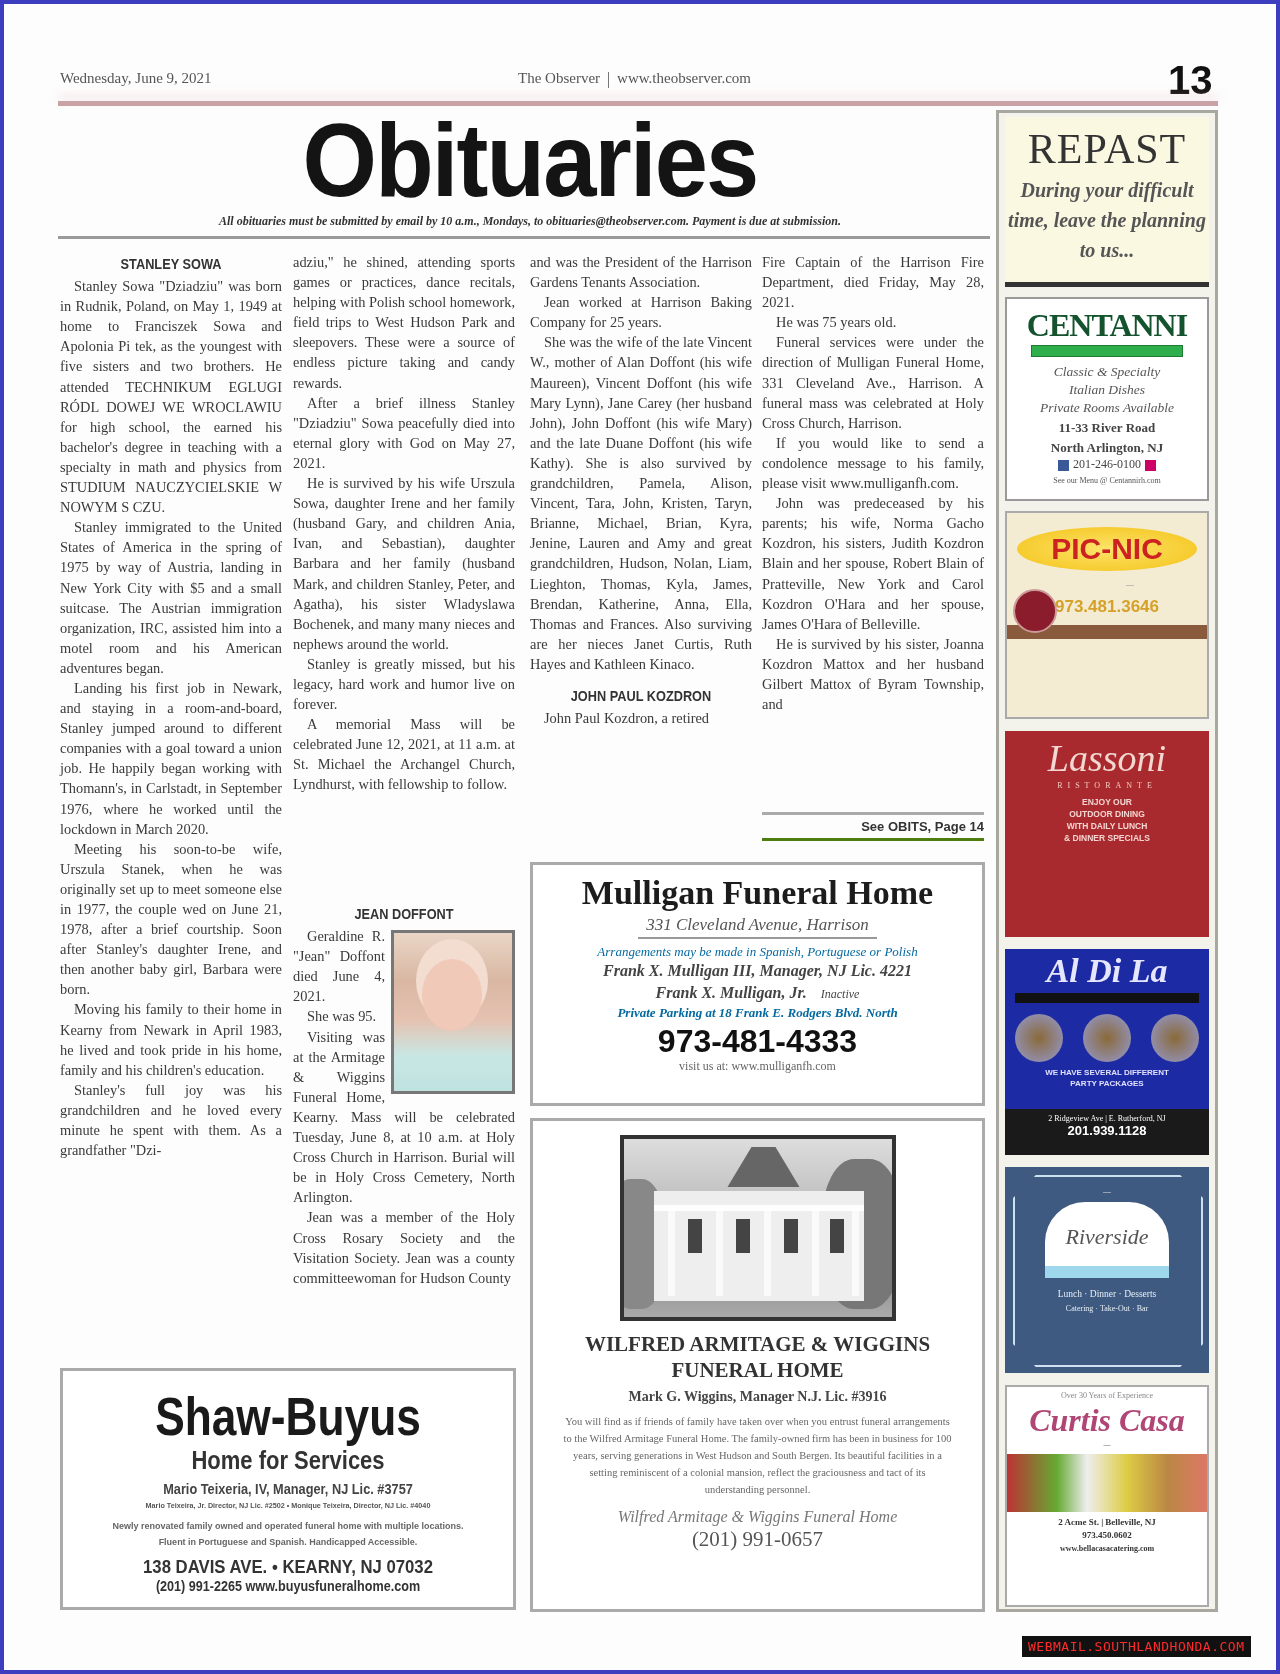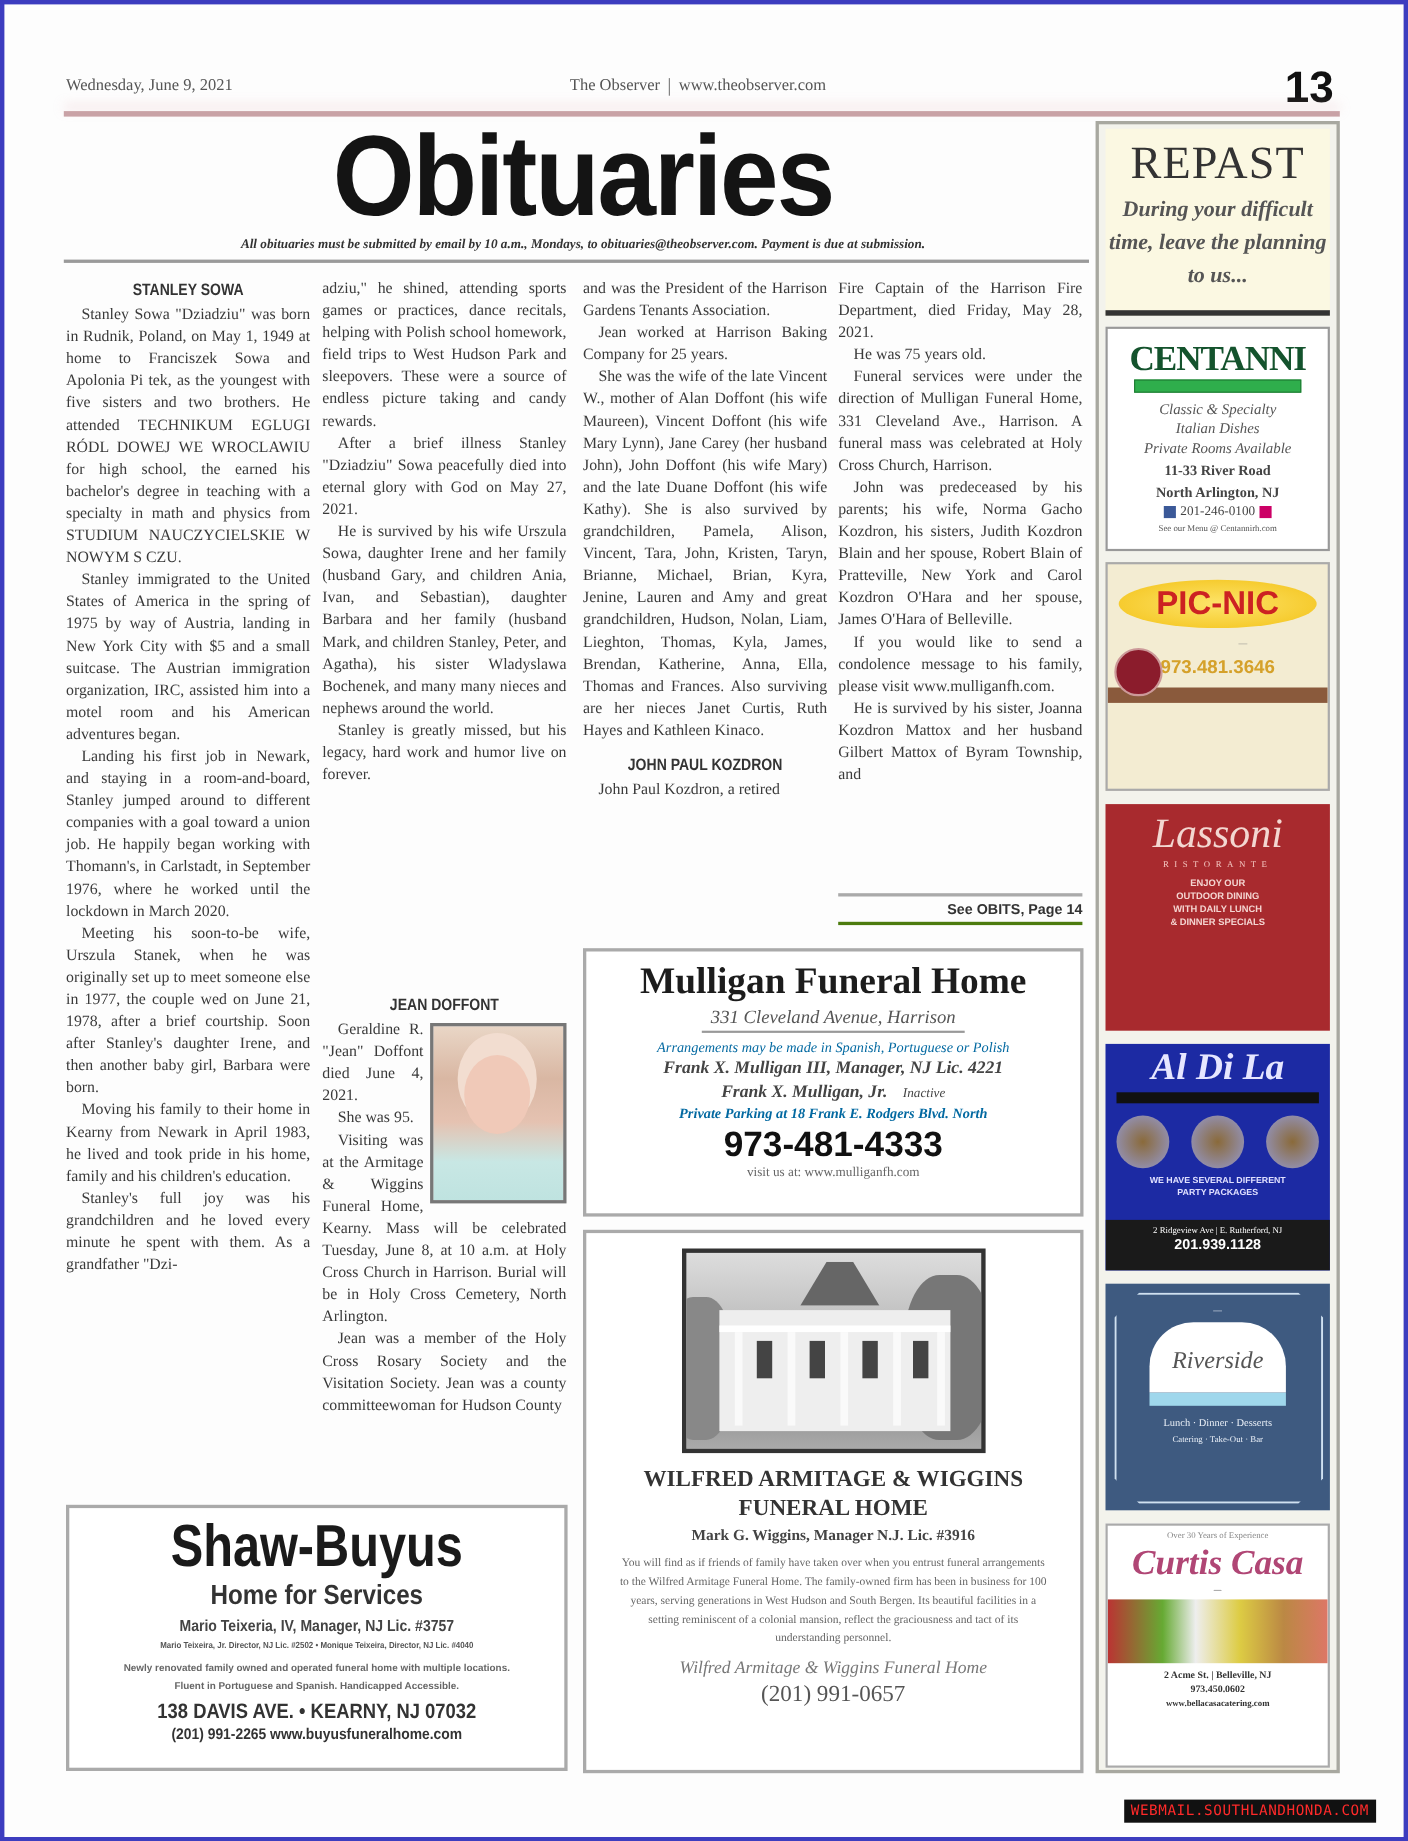--- a/index.html
+++ b/index.html
@@ -42,21 +42,21 @@
   .house .pillar{position:absolute;top:72px;width:7px;height:85px;background:#fafafa;}
   .house .win{position:absolute;top:80px;width:14px;height:34px;background:#444;}
   .house .tree{position:absolute;right:-10px;top:20px;width:80px;height:150px;border-radius:40%;background:#777;}
   .house .tree2{position:absolute;left:-18px;top:40px;width:60px;height:130px;border-radius:40%;background:#888;}
   .arm-name{margin-top:10px;font-family:"Liberation Serif",serif;font-weight:bold;font-size:21px;line-height:26px;color:#333;}
   .arm-mgr{font-weight:bold;font-size:14px;color:#444;margin-top:6px;}
   .arm-body{font-size:10.5px;line-height:17px;color:#666;margin:8px 18px 0;}
   .arm-sig{font-size:16px;font-style:italic;color:#777;margin-top:10px;}
   .arm-addr{font-size:21px;color:#777;line-height:26px;}
   .arm-phone{font-size:21px;color:#555;line-height:26px;}
-  .shaw{left:60px;top:1368px;width:456px;height:242px;padding:6px 10px;}
+  .shaw{left:60px;top:1368px;width:456px;height:242px;padding:16px 10px;}
   .shaw-name{font-family:"Liberation Sans",sans-serif;font-weight:bold;font-size:54px;line-height:58px;color:#1a1a1a;transform:scaleX(0.82);}
   .shaw-sub{font-family:"Liberation Sans",sans-serif;font-weight:bold;font-size:25px;color:#333;transform:scaleX(0.88);line-height:30px;}
   .shaw-mgr{font-family:"Liberation Sans",sans-serif;font-weight:bold;font-size:14.5px;color:#444;margin-top:6px;transform:scaleX(0.88);}
   .shaw-dir{font-family:"Liberation Sans",sans-serif;font-weight:bold;font-size:8px;color:#555;margin-top:4px;transform:scaleX(0.9);}
   .shaw-desc{font-family:"Liberation Sans",sans-serif;font-weight:bold;font-size:9px;color:#666;line-height:16px;margin-top:8px;}
   .shaw-addr{font-family:"Liberation Sans",sans-serif;font-weight:bold;font-size:19px;color:#333;margin-top:6px;transform:scaleX(0.88);}
   .shaw-ph{font-family:"Liberation Sans",sans-serif;font-weight:bold;font-size:14px;color:#333;transform:scaleX(0.9);}
   .sidebar{left:996px;top:110px;width:222px;height:1502px;border:3px solid #a8a8a0;background:#f3f3ec;box-sizing:border-box;}
   .sad{position:absolute;left:6px;width:204px;box-sizing:border-box;text-align:center;overflow:hidden;}
   .repast{top:4px;height:170px;background:#fbf8e2;border-bottom:5px solid #333;}
@@ -128,20 +128,21 @@
   <p>Meeting his soon-to-be wife, Urszula Stanek, when he was originally set up to meet someone else in 1977, the couple wed on June 21, 1978, after a brief courtship. Soon after Stanley's daughter Irene, and then another baby girl, Barbara were born.</p>
   <p>Moving his family to their home in Kearny from Newark in April 1983, he lived and took pride in his home, family and his children's education.</p>
   <p>Stanley's full joy was his grandchildren and he loved every minute he spent with them. As a grandfather "Dzi-</p>
 </div>
 
 <div class="col c2">
   <p style="text-indent:0">adziu," he shined, attending sports games or practices, dance recitals, helping with Polish school homework, field trips to West Hudson Park and sleepovers. These were a source of endless picture taking and candy rewards.</p>
   <p>After a brief illness Stanley "Dziadziu" Sowa peacefully died into eternal glory with God on May 27, 2021.</p>
   <p>He is survived by his wife Urszula Sowa, daughter Irene and her family (husband Gary, and children Ania, Ivan, and Sebastian), daughter Barbara and her family (husband Mark, and children Stanley, Peter, and Agatha), his sister Wladyslawa Bochenek, and many many nieces and nephews around the world.</p>
   <p>Stanley is greatly missed, but his legacy, hard work and humor live on forever.</p>
+  <p>A memorial Mass will be celebrated June 12, 2021, at 11 a.m. at St. Michael the Archangel Church, Lyndhurst, with fellowship to follow.</p>
 </div>
 
 <div class="col c2b">
   <h3>JEAN DOFFONT</h3>
   <div class="photo">
       <div class="face"></div>
     </div>
   <p>Geraldine R. "Jean" Doffont died June 4, 2021.</p>
   <p>She was 95.</p>
   <p>Visiting was at the Armitage &amp; Wiggins Funeral Home, Kearny. Mass will be celebrated Tuesday, June 8, at 10 a.m. at Holy Cross Church in Harrison. Burial will be in Holy Cross Cemetery, North Arlington.</p>
@@ -153,22 +154,22 @@
   <p>Jean worked at Harrison Baking Company for 25 years.</p>
   <p>She was the wife of the late Vincent W., mother of Alan Doffont (his wife Maureen), Vincent Doffont (his wife Mary Lynn), Jane Carey (her husband John), John Doffont (his wife Mary) and the late Duane Doffont (his wife Kathy). She is also survived by grandchildren, Pamela, Alison, Vincent, Tara, John, Kristen, Taryn, Brianne, Michael, Brian, Kyra, Jenine, Lauren and Amy and great grandchildren, Hudson, Nolan, Liam, Lieghton, Thomas, Kyla, James, Brendan, Katherine, Anna, Ella, Thomas and Frances. Also surviving are her nieces Janet Curtis, Ruth Hayes and Kathleen Kinaco.</p>
   <h3 style="margin-top:12px">JOHN PAUL KOZDRON</h3>
   <p>John Paul Kozdron, a retired</p>
 </div>
 
 <div class="col c4">
   <p style="text-indent:0">Fire Captain of the Harrison Fire Department, died Friday, May 28, 2021.</p>
   <p>He was 75 years old.</p>
   <p>Funeral services were under the direction of Mulligan Funeral Home, 331 Cleveland Ave., Harrison. A funeral mass was celebrated at Holy Cross Church, Harrison.</p>
+  <p>If you would like to send a condolence message to his family, please visit www.mulliganfh.com.</p>
   <p>John was predeceased by his parents; his wife, Norma Gacho Kozdron, his sisters, Judith Kozdron Blain and her spouse, Robert Blain of Pratteville, New York and Carol Kozdron O'Hara and her spouse, James O'Hara of Belleville.</p>
-  <p>If you would like to send a condolence message to his family, please visit www.mulliganfh.com.</p>
   <p>He is survived by his sister, Joanna Kozdron Mattox and her husband Gilbert Mattox of Byram Township, and</p>
 </div>
 <div class="abs see-obits">See OBITS, Page 14</div>
 
 <div class="ad mulligan">
   <div class="mull-name">Mulligan Funeral Home</div>
   <div class="mull-addr">331 Cleveland Avenue, Harrison</div>
   <div class="mull-line">Arrangements may be made in Spanish, Portuguese or Polish</div>
   <div class="mull-b">Frank X. Mulligan III, Manager, NJ Lic. 4221</div>
   <div class="mull-b"><span>Frank X. Mulligan, Jr.</span><span class="mull-small">Inactive</span></div>

